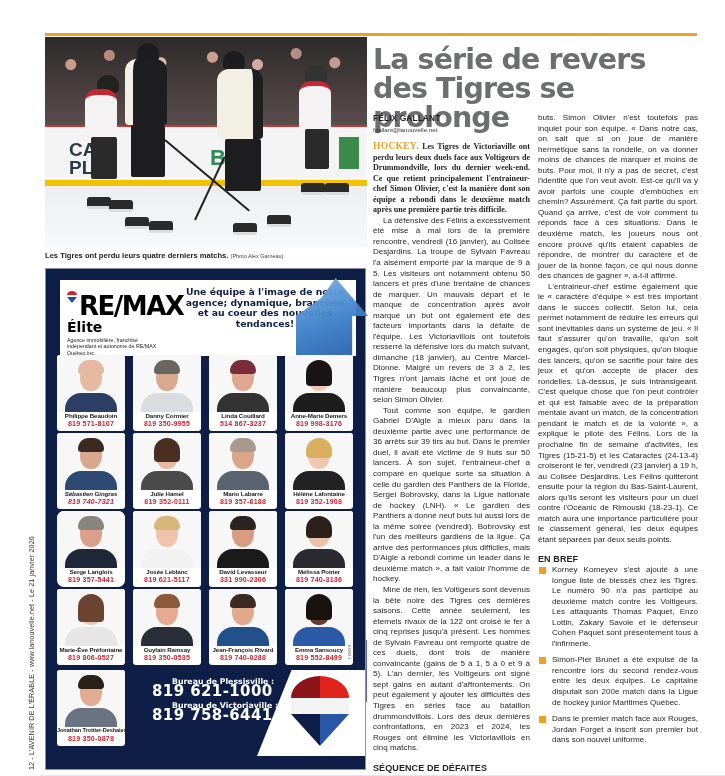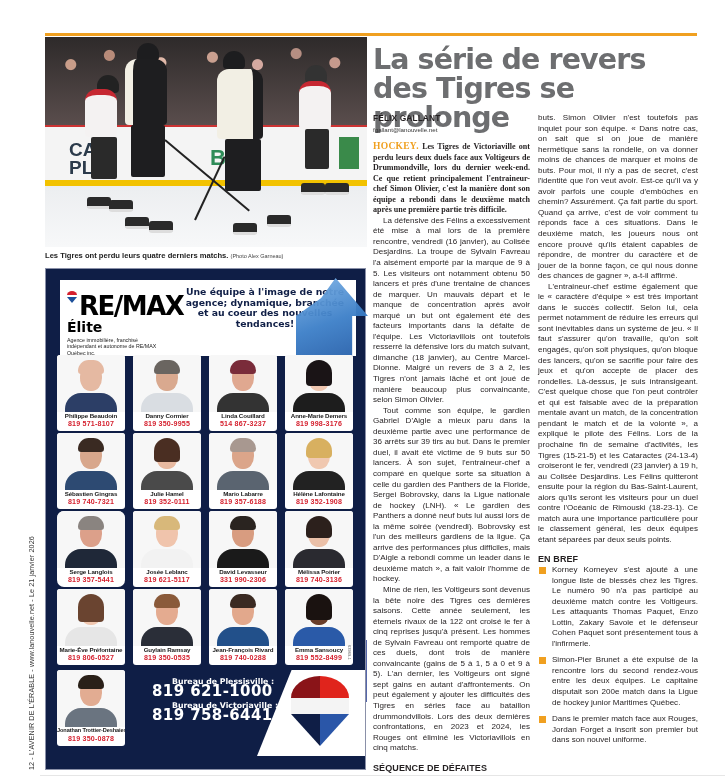--- a/index.html
+++ b/index.html
@@ -221,21 +221,21 @@
       <div class="agent" style="left:228px;top:0;">
         <div class="pic">
             <div class="body" style="background:#1d1d1d;"></div>
             <div class="face" style="background:#efc6b0;"></div>
             <div class="hair" style="background:#1a1416;height:26px;"></div>
           </div>
         <div class="name">Anne-Marie Demers</div>
         <div class="phone">819 998-3176</div>
       </div>
 
-      <div class="agent" style="left:0;top:78px;">
+      <div class="agent" style="left:0;top:78px;font-style:italic;">
         <div class="pic">
             <div class="body" style="background:#2d4a72;"></div>
             <div class="face" style="background:#d8a78c;"></div>
             <div class="hair" style="background:#3a2a22;"></div>
           </div>
         <div class="name">Sébastien Gingras</div>
         <div class="phone">819 740-7321</div>
       </div>
       <div class="agent" style="left:76px;top:78px;">
         <div class="pic">

